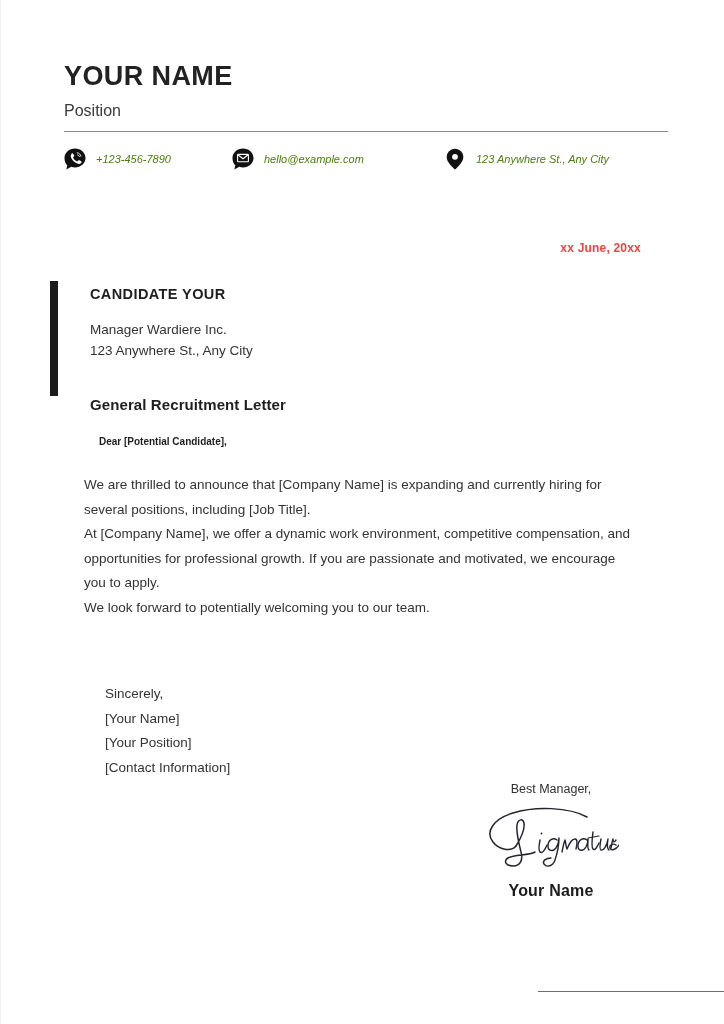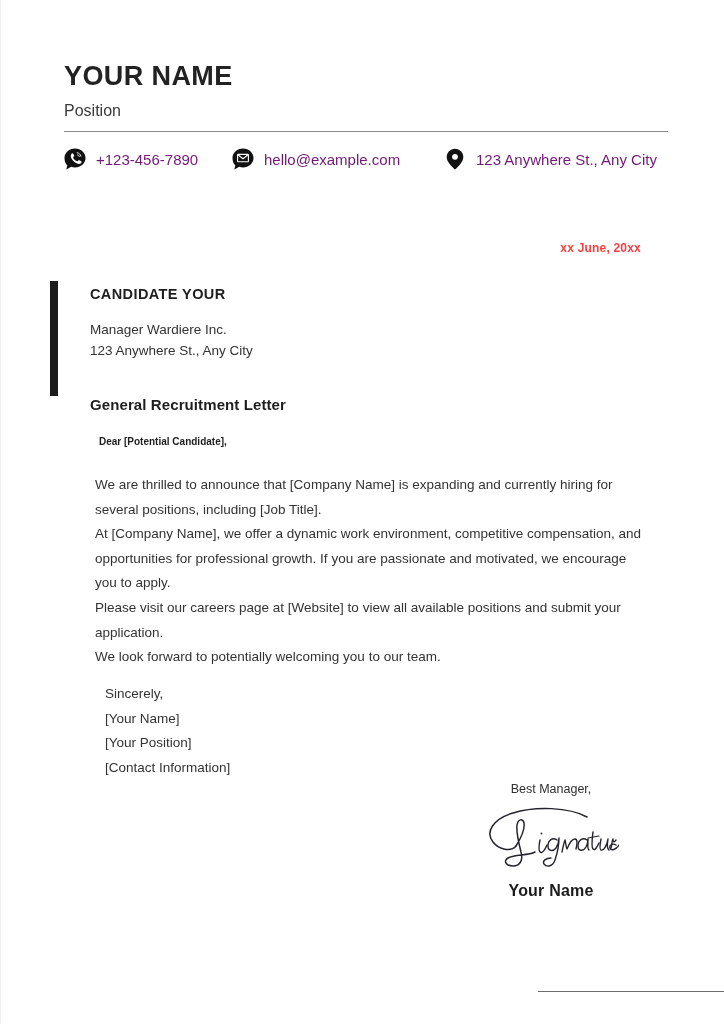--- a/index.html
+++ b/index.html
@@ -72,23 +72,24 @@
   .ic {
     width: 22px;
     height: 22px;
     flex: 0 0 22px;
     position: relative;
     margin-right: 10px;
   }
   .ic svg { display: block; width: 22px; height: 22px; }
 
   .contact-text {
-    font-size: 15px;
-    color: #701a75;
+    font-size: 11px;
+    color: #4d7c0f;
     line-height: 1;
+    font-style: italic;
   }
 
   
   .date {
     position: absolute;
     right: 83px;
     top: 241px;
     font-size: 12px;
     font-weight: bold;
     color: #ef4444;
@@ -140,21 +141,21 @@
     position: absolute;
     left: 74px;
     top: 436px;
     font-size: 10px;
     font-weight: bold;
     color: #1e1e1e;
     margin-left: 24px;
   }
   .body-copy {
     position: absolute;
-    left: 94px;
+    left: 83px;
     top: 473px;
     width: 548px;
     font-size: 13.5px;
     color: #333333;
     line-height: 24.6px;
   }
   .body-copy p { margin: 0; }
 
   
   .closing {
@@ -262,21 +263,20 @@
     <div class="recipient-line">Manager Wardiere Inc.</div>
     <div class="recipient-line second">123 Anywhere St., Any City</div>
   </div>
 
   <div class="subject">General Recruitment Letter</div>
   <div class="salutation">Dear [Potential Candidate],</div>
 
   <div class="body-copy">
     <p>We are thrilled to announce that [Company Name] is expanding and currently hiring for several positions, including [Job Title].</p>
     <p>At [Company Name], we offer a dynamic work environment, competitive compensation, and opportunities for professional growth. If you are passionate and motivated, we encourage you to apply.</p>
-    <p>Please visit our careers page at [Website] to view all available positions and submit your application.</p>
     <p>We look forward to potentially welcoming you to our team.</p>
   </div>
 
   <div class="closing">
     <div>Sincerely,</div>
     <div>[Your Name]</div>
     <div>[Your Position]</div>
     <div>[Contact Information]</div>
   </div>
 

